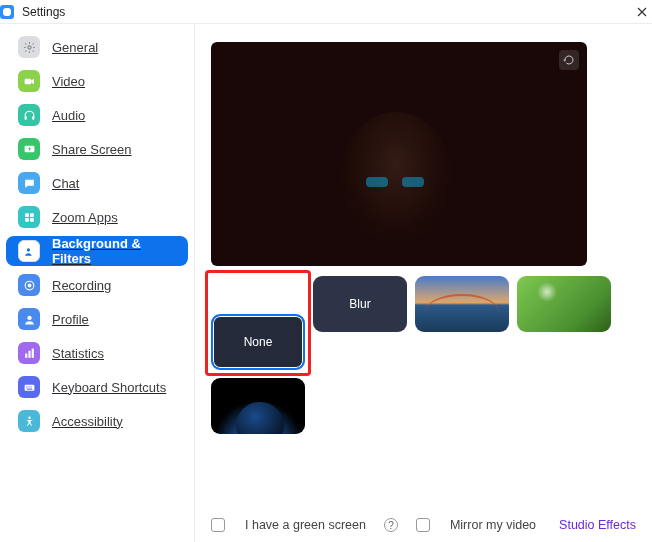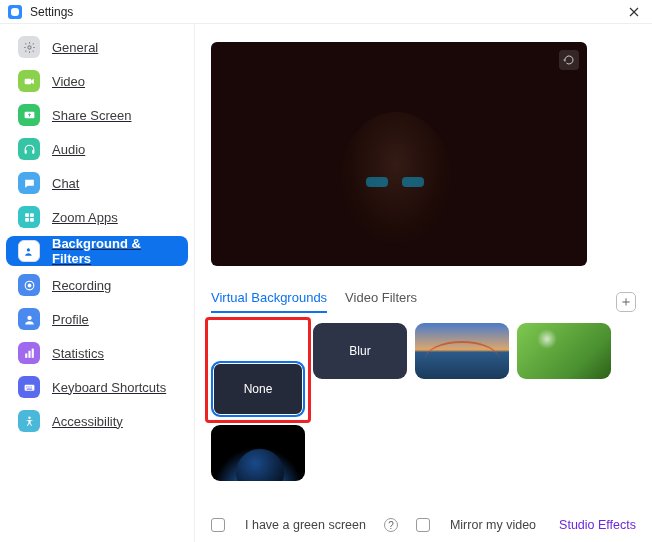--- a/index.html
+++ b/index.html
@@ -9,21 +9,21 @@
     color: #232333;
     background: #fff;
     width: 652px;
     height: 542px;
     overflow: hidden;
   }
   .titlebar {
     height: 24px;
     display: flex;
     align-items: center;
-    padding: 0 8px;
+    padding: 0 0;
     border-bottom: 1px solid #eee;
   }
   .titlebar .app-icon {
     width: 14px; height: 14px;
     background: #2D8CFF;
     border-radius: 3px;
     position: relative;
     margin-right: 8px;
   }
   .titlebar .app-icon::after {
@@ -282,37 +282,37 @@
     <div class="side-item">
       <div class="icon ic-bg-green">
           <svg viewBox="0 0 24 24">
             <rect x="3" y="7" width="12" height="10" rx="2" fill="#fff"></rect>
             <path d="M15 10l5-3v10l-5-3z" fill="#fff"></path>
           </svg>
         </div>
       <div class="label">Video</div>
     </div>
     <div class="side-item">
-      <div class="icon ic-bg-green2">
-          <svg viewBox="0 0 24 24">
-            <rect x="3" y="5" width="18" height="12" rx="2" fill="#fff"></rect>
-            <path d="M12 8l3 3h-2v3h-2v-3H9z" fill="#36c56a"></path>
-          </svg>
-        </div>
-      <div class="label">Share Screen</div>
-    </div>
-    <div class="side-item">
       <div class="icon ic-bg-teal">
           <svg viewBox="0 0 24 24">
             <path d="M4 14v-2a8 8 0 0 1 16 0v2" fill="none" stroke="#fff" stroke-width="2"></path>
             <rect x="3" y="13" width="4" height="7" rx="1.5" fill="#fff"></rect>
             <rect x="17" y="13" width="4" height="7" rx="1.5" fill="#fff"></rect>
           </svg>
         </div>
       <div class="label">Audio</div>
+    </div>
+    <div class="side-item">
+      <div class="icon ic-bg-green2">
+          <svg viewBox="0 0 24 24">
+            <rect x="3" y="5" width="18" height="12" rx="2" fill="#fff"></rect>
+            <path d="M12 8l3 3h-2v3h-2v-3H9z" fill="#36c56a"></path>
+          </svg>
+        </div>
+      <div class="label">Share Screen</div>
     </div>
     <div class="side-item">
       <div class="icon ic-bg-blue">
           <svg viewBox="0 0 24 24">
             <path d="M4 5h16v11H9l-5 4V5z" fill="#fff"></path>
           </svg>
         </div>
       <div class="label">Chat</div>
     </div>
     <div class="side-item">
@@ -393,29 +393,20 @@
           <span></span>
           <span></span>
         </div>
       <div class="rotate">
         <svg viewBox="0 0 24 24" width="12" height="12">
             <path d="M4 12a8 8 0 1 1 3 6.2M4 12H1m3 0v3" fill="none" stroke="#ccc" stroke-width="2"></path>
           </svg>
       </div>
     </div>
 
-    <div class="tabs-row">
-      <div class="tabs">
-        <div class="tab active">Virtual Backgrounds</div>
-        <div class="tab">Video Filters</div>
-      </div>
-      <div class="add-btn">
-        <span>＋</span>
-      </div>
-    </div>
 
     <div class="thumbs">
       <div class="selected-wrap">
         <div class="thumb none">
           <span>None</span>
         </div>
         <div class="red-box"></div>
       </div>
       <div class="thumb blur">
         <span>Blur</span>

